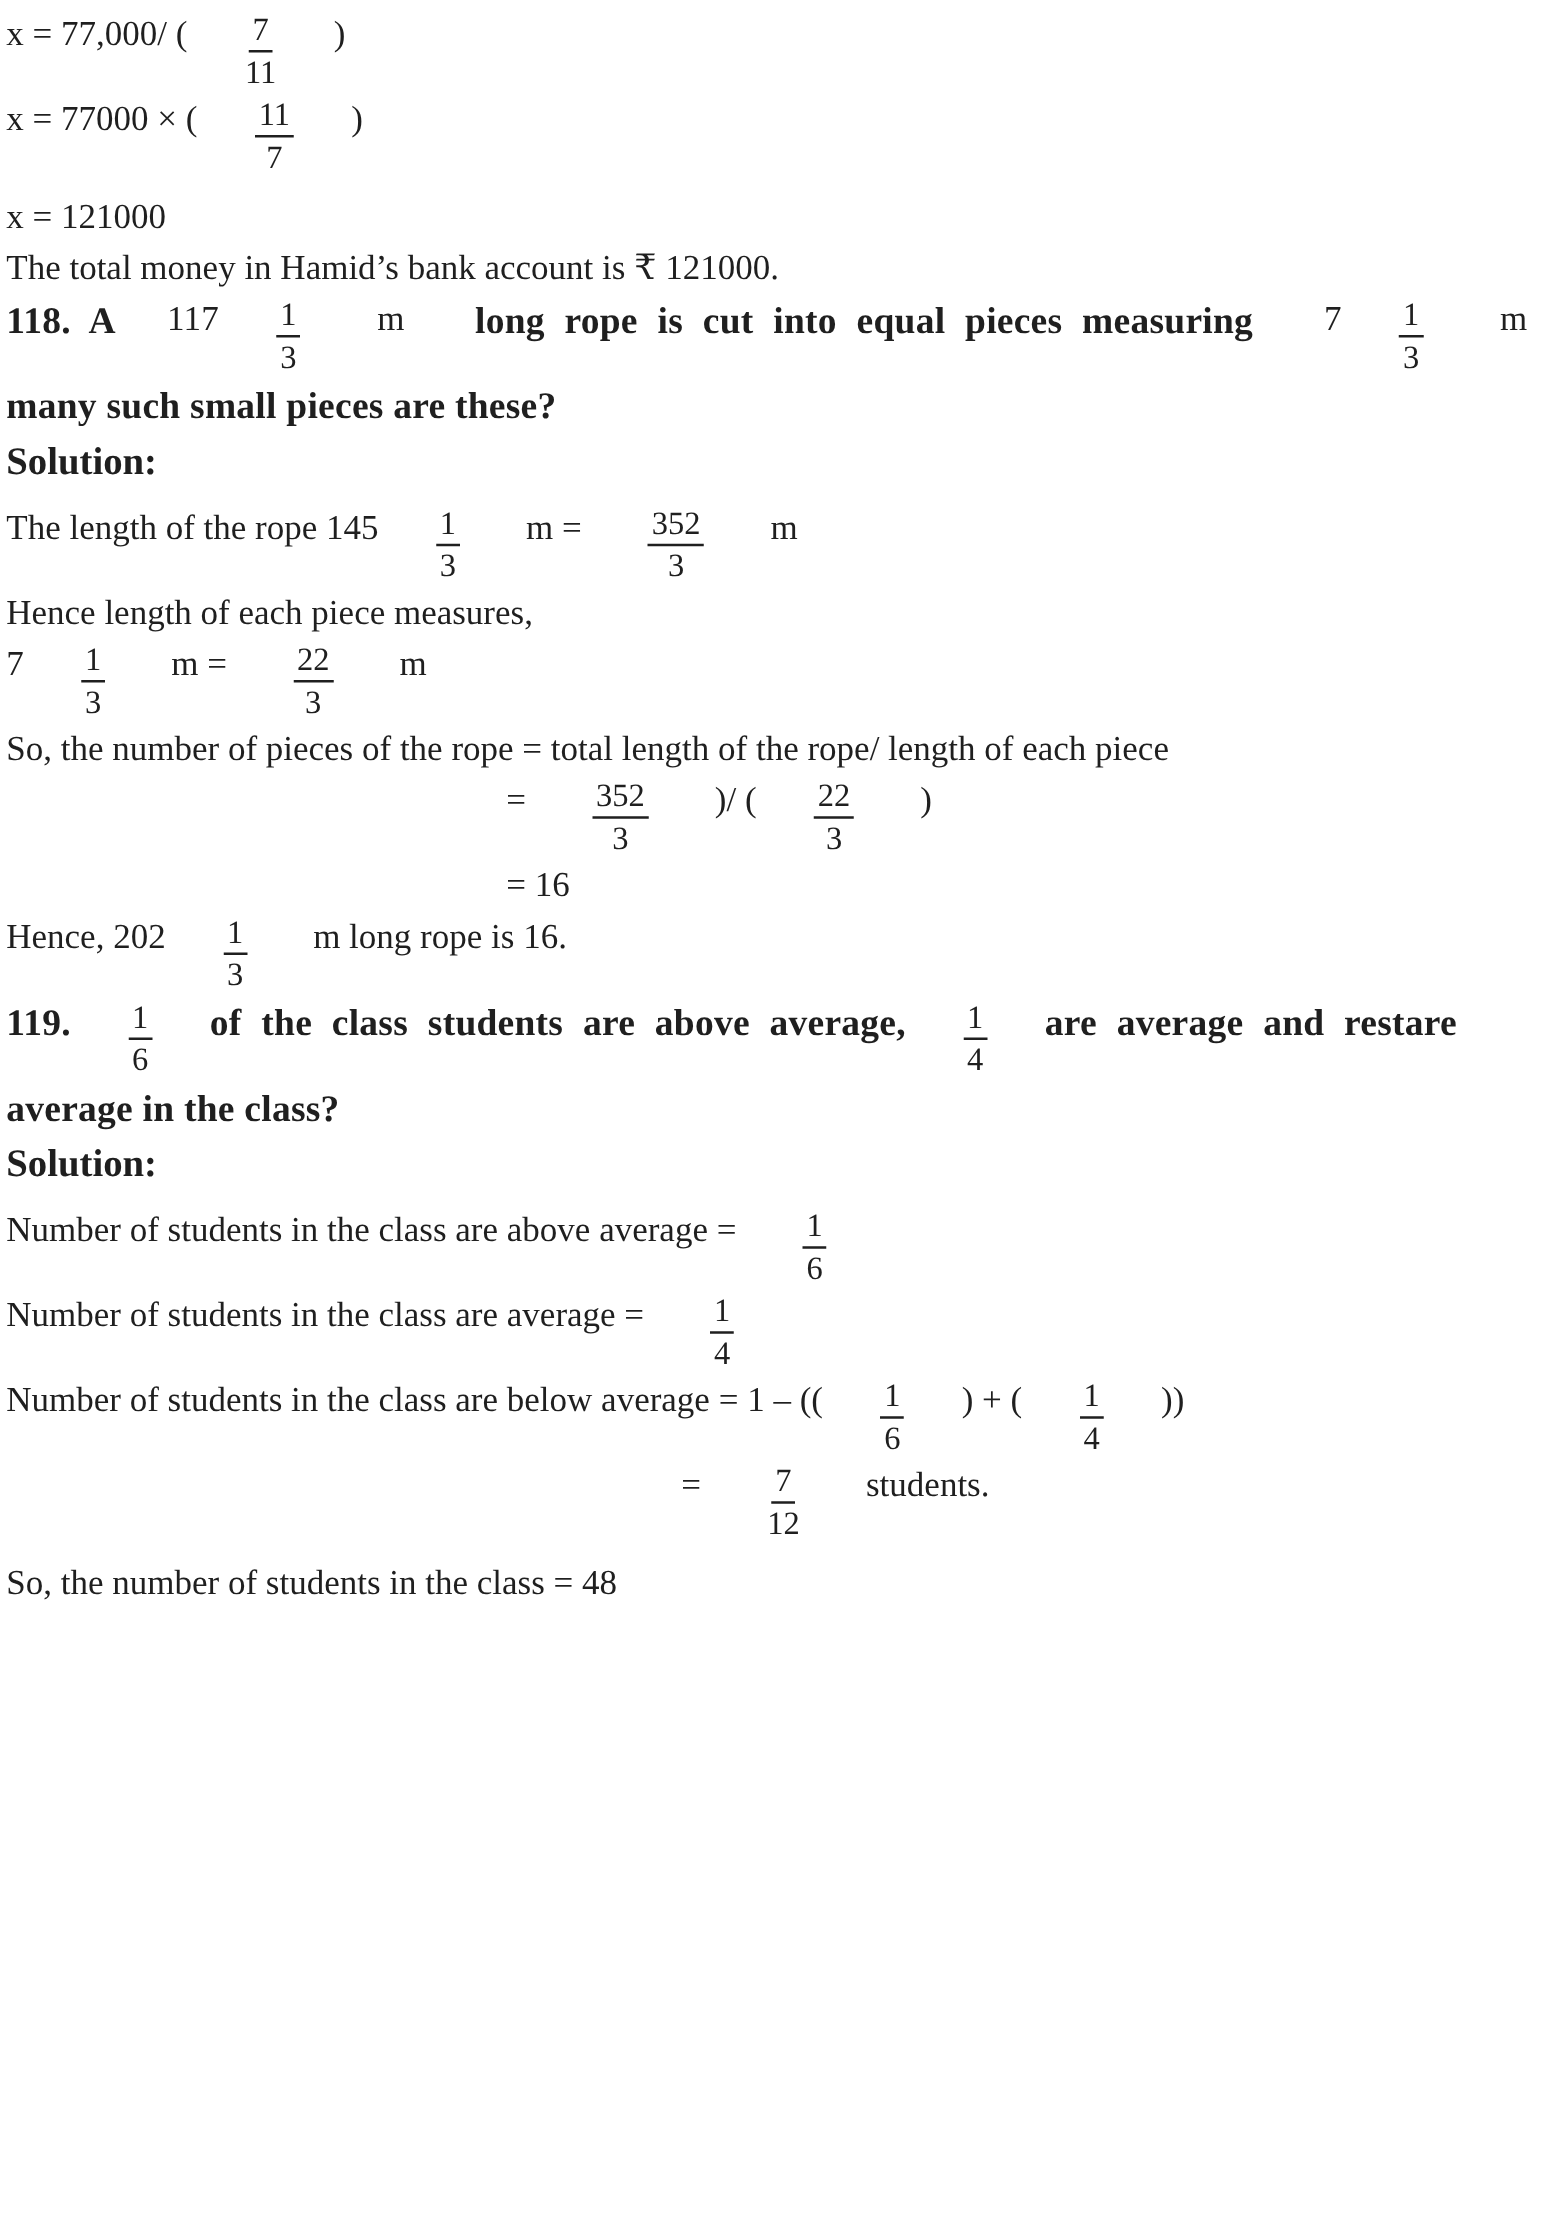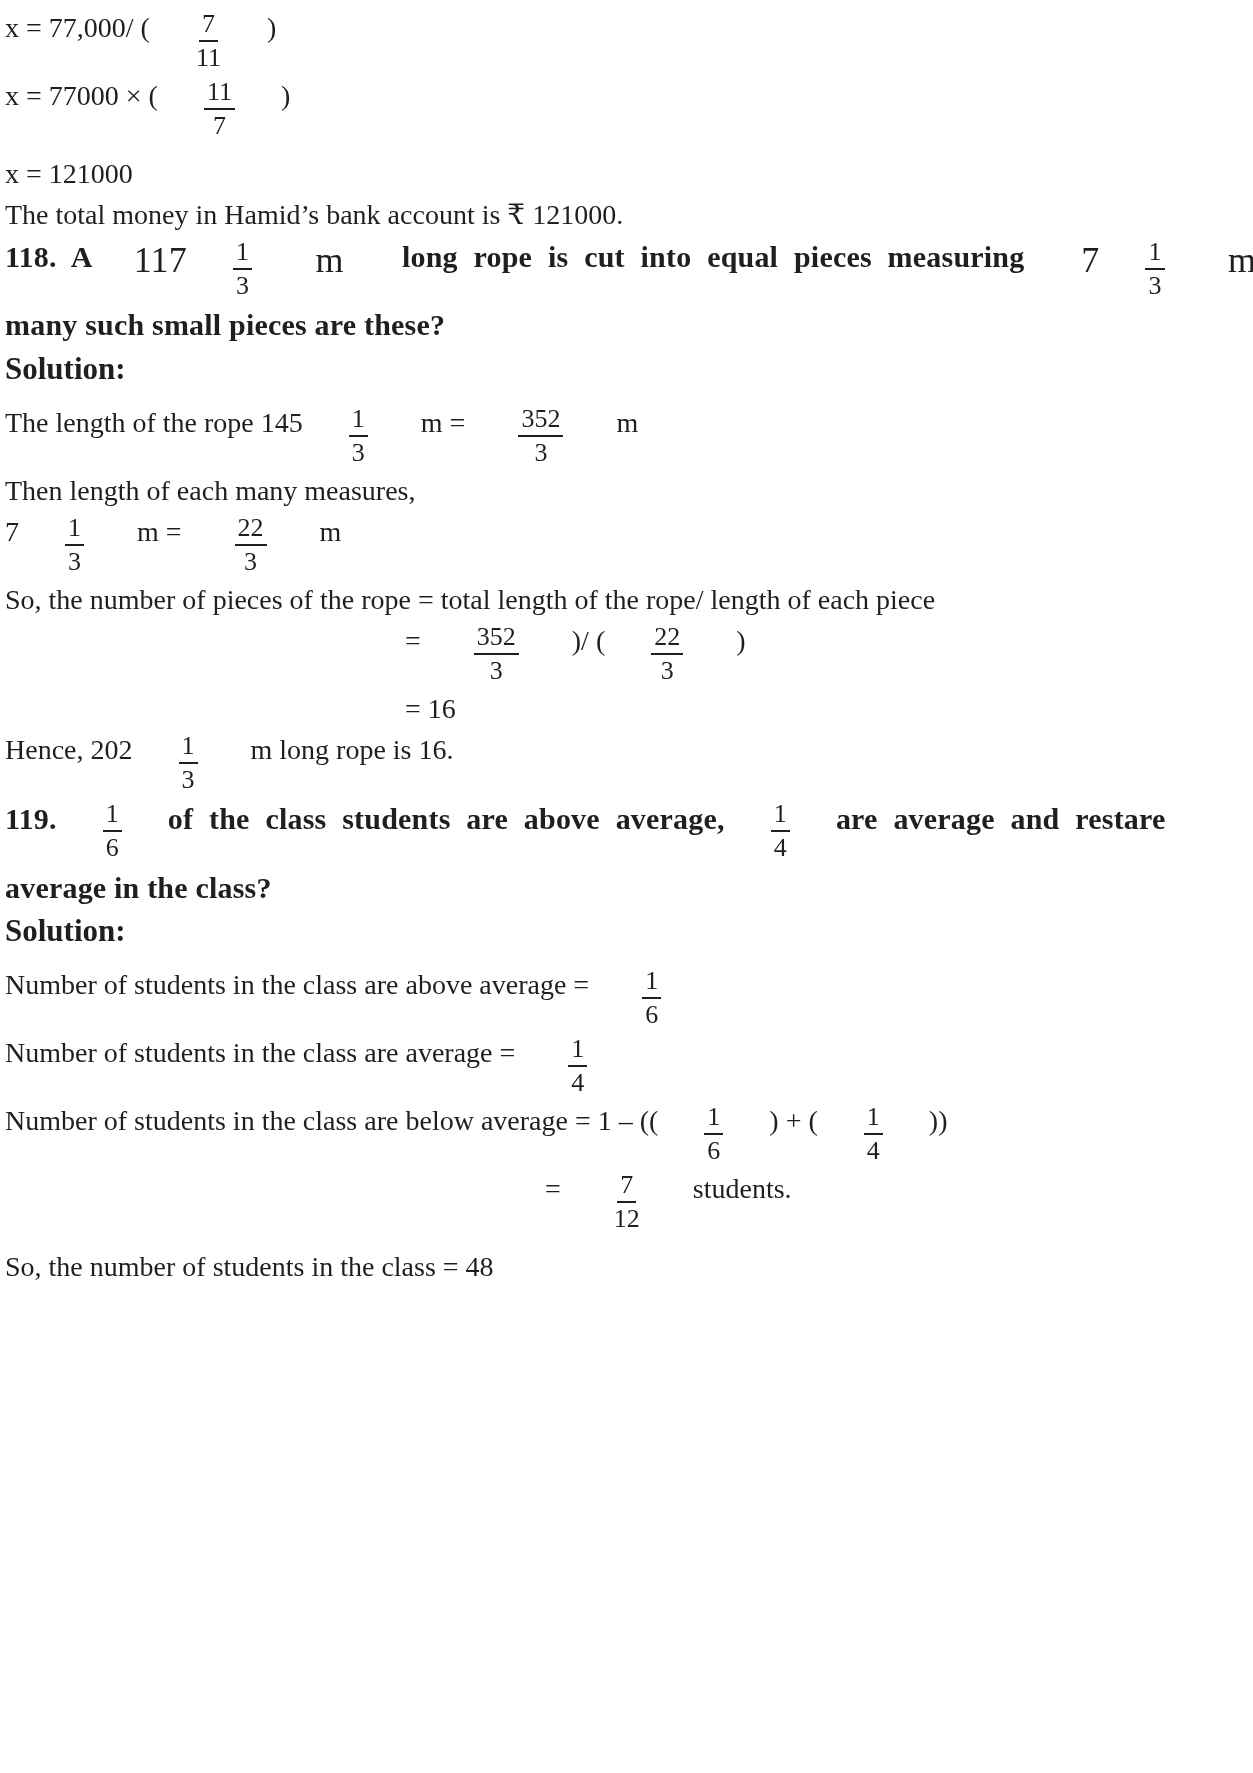--- a/index.html
+++ b/index.html
@@ -22,21 +22,21 @@
     flex-wrap: nowrap;
     margin: 6px 0;
     min-height: 34px;
     white-space: pre-wrap;
     line-height: 1.25;
     gap: 41px;
   }
   .line > span { white-space: pre; }
   
   .q { font-weight: bold; font-size: 30px; letter-spacing: 0.2px; }
-  .q .rw { font-weight: 400; font-size: 36px; }
+  .q .rw { font-weight: 400; font-size: 28px; }
   
   .spread { word-spacing: 0.27em; }
   
   .h { font-weight: bold; font-size: 31px; }
   
   .indent-mid  { margin-left: 400px; }
   .indent-deep { margin-left: 540px; }
   
   .sp-lg { }
   .sp-sm { margin-top: 16px; }
@@ -60,21 +60,21 @@
 
 <div class="doc">
     <div class="line"><span>x = 77,000/ (</span><span class="frac"><span class="fn">7</span><span class="fd">11</span></span><span>)</span></div>
     <div class="line"><span>x = 77000 × (</span><span class="frac"><span class="fn">11</span><span class="fd">7</span></span><span>)</span></div>
     <div class="line  sp-sm"><span>x = 121000</span></div>
     <div class="line"><span>The total money in Hamid’s bank account is ₹ 121000.</span></div>
     <div class="line q spread sp-lg"><span>118. A</span><span class="rw">117</span><span class="frac"><span class="fn">1</span><span class="fd">3</span></span><span class="rw"> m </span><span>long rope is cut into equal pieces measuring </span><span class="rw">7</span><span class="frac"><span class="fn">1</span><span class="fd">3</span></span><span class="rw"> m </span><span>each. How</span></div>
     <div class="line q"><span>many such small pieces are these?</span></div>
     <div class="line h sp-lg"><span>Solution:</span></div>
     <div class="line  sp-sm"><span>The length of the rope 145</span><span class="frac"><span class="fn">1</span><span class="fd">3</span></span><span> m = </span><span class="frac"><span class="fn">352</span><span class="fd">3</span></span><span> m</span></div>
-    <div class="line  sp-lg"><span>Then length of each many measures,</span></div>
+    <div class="line  sp-lg"><span>Hence length of each piece measures,</span></div>
     <div class="line"><span>7</span><span class="frac"><span class="fn">1</span><span class="fd">3</span></span><span> m = </span><span class="frac"><span class="fn">22</span><span class="fd">3</span></span><span> m</span></div>
     <div class="line  sp-lg"><span>So, the number of pieces of the rope = total length of the rope/ length of each piece</span></div>
     <div class="line indent-mid"><span>= </span><span class="frac"><span class="fn">352</span><span class="fd">3</span></span><span> )/ (</span><span class="frac"><span class="fn">22</span><span class="fd">3</span></span><span> )</span></div>
     <div class="line indent-mid"><span>= 16</span></div>
     <div class="line  sp-lg"><span>Hence, 202</span><span class="frac"><span class="fn">1</span><span class="fd">3</span></span><span> m long rope is 16.</span></div>
     <div class="line q spread sp-lg"><span>119.</span><span class="frac"><span class="fn">1</span><span class="fd">6</span></span><span>of the class students are above average,</span><span class="frac"><span class="fn">1</span><span class="fd">4</span></span><span>are average and restare</span></div>
     <div class="line q"><span>average in the class?</span></div>
     <div class="line h sp-lg"><span>Solution:</span></div>
     <div class="line  sp-sm"><span>Number of students in the class are above average = </span><span class="frac"><span class="fn">1</span><span class="fd">6</span></span></div>
     <div class="line"><span>Number of students in the class are average = </span><span class="frac"><span class="fn">1</span><span class="fd">4</span></span></div>

